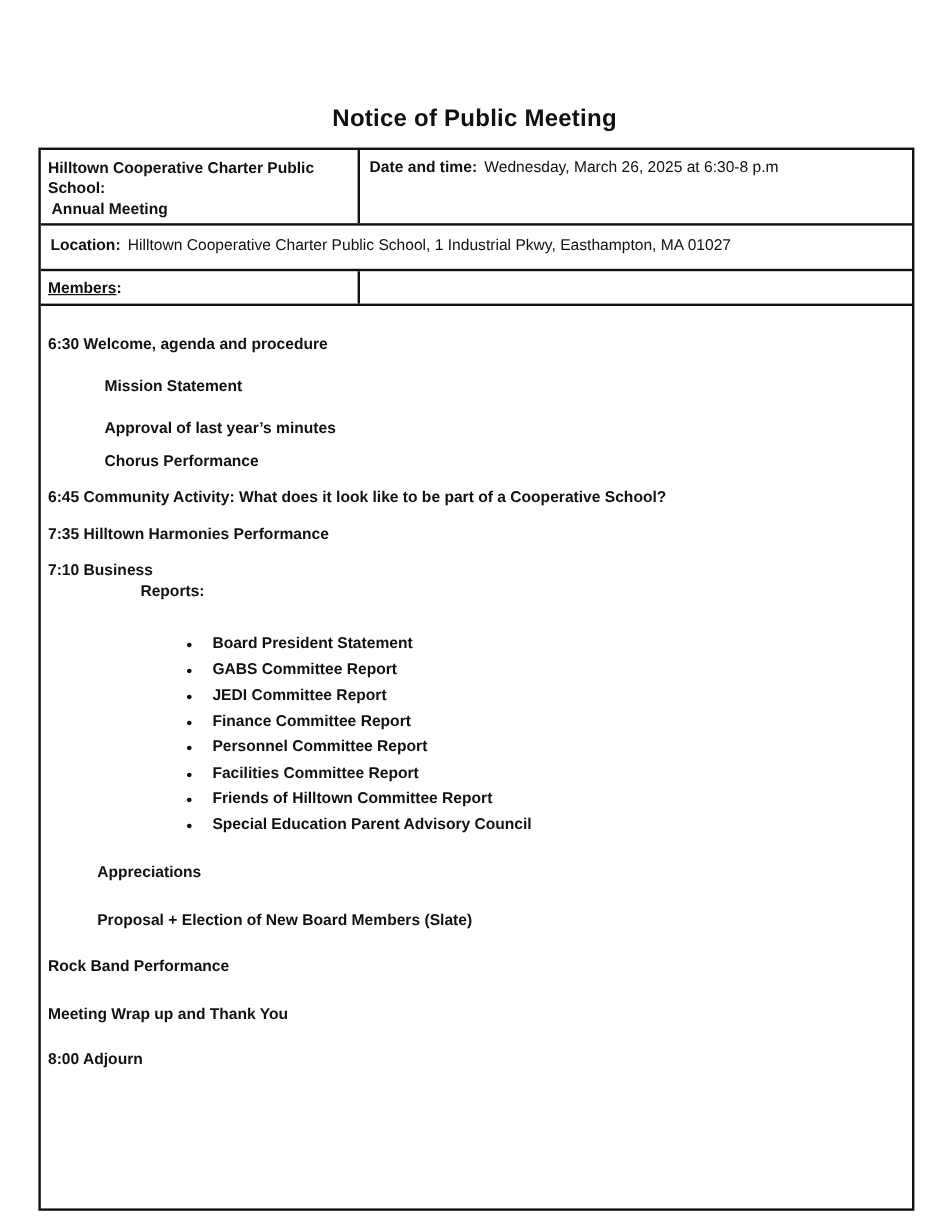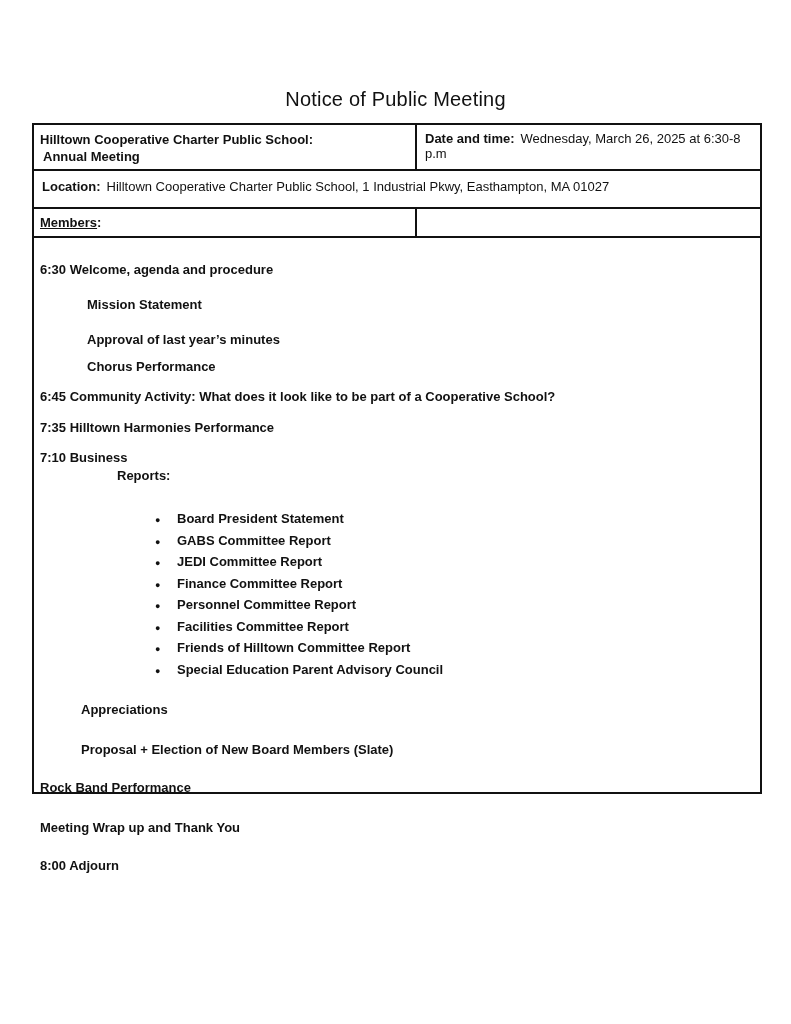--- a/index.html
+++ b/index.html
@@ -12,59 +12,59 @@
     height: 1024px;
     font-family: "Liberation Sans", sans-serif;
     color: #111111;
     position: relative;
   }
   .doc-title {
     margin: 0;
     padding-top: 88px;
     text-align: center;
     font-size: 20px;
-    font-weight: normal;
+    font-weight: bold;
     letter-spacing: 0.2px;
   }
   .info-table {
     margin: 12px 0 0 32px;
     width: 730px;
     border: 2px solid #111111;
     box-sizing: border-box;
     font-size: 13px;
   }
   .tr {
     display: flex;
     border-bottom: 2px solid #111111;
     box-sizing: border-box;
   }
   .tr:last-child { border-bottom: none; }
   .cell-left {
-    width: 383px;
+    width: 266px;
     border-right: 2px solid #111111;
     box-sizing: border-box;
     padding: 6px 6px 4px 6px;
   }
   .cell-right {
     flex: 1;
     box-sizing: border-box;
     padding: 6px 8px 4px 8px;
   }
   .row-school { min-height: 46px; }
   .row-location { min-height: 36px; }
   .row-agenda { min-height: 29px; }
   .school-line { font-weight: bold; line-height: 17px; }
   .school-line2 { padding-left: 3px; }
   .lbl { font-weight: bold; }
   .val { font-weight: normal; margin-left: 6px; }
   .agenda-underline { font-weight: bold; text-decoration: underline; }
   .agenda-colon { font-weight: bold; }
   .span-row { display: block; padding: 8px 6px 6px 8px; min-height: 22px; }
   .body-cell {
-    height: 554px;
+    height: 752px;
     box-sizing: border-box;
     padding: 0 10px 0 6px;
     font-weight: bold;
     font-size: 13px;
   }
   .ag { line-height: 16px; }
   .l0 { margin-left: 0; }
   .l1 { margin-left: 47px; }
   .l1b { margin-left: 41px; }
   .l2 { margin-left: 77px; }

